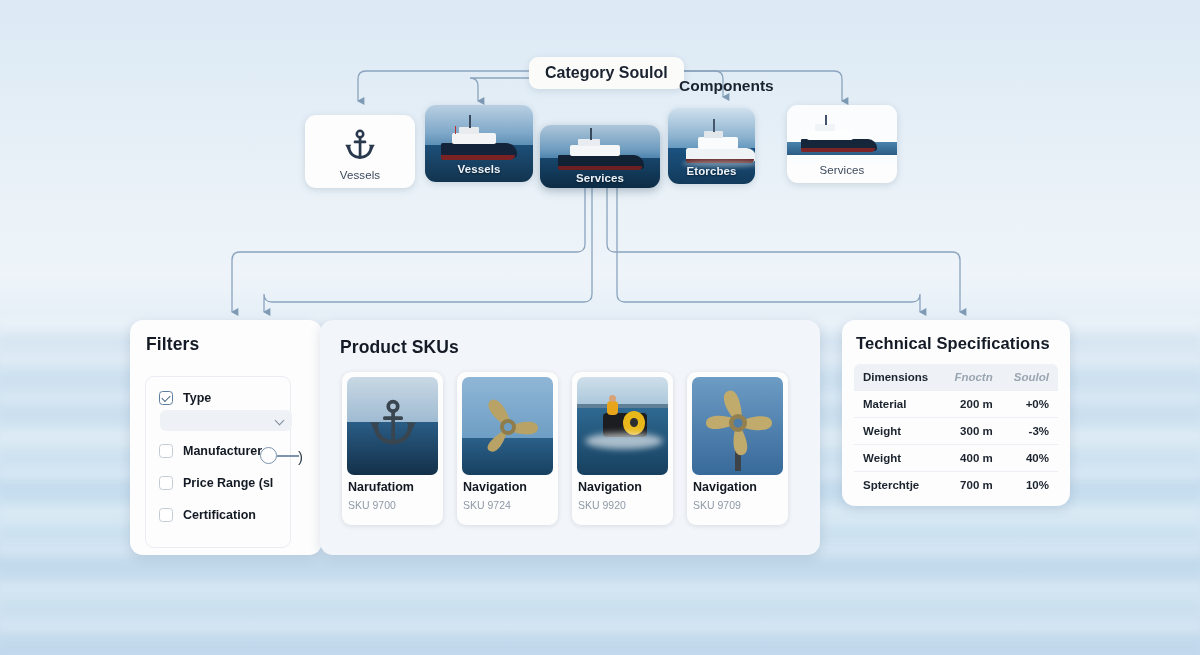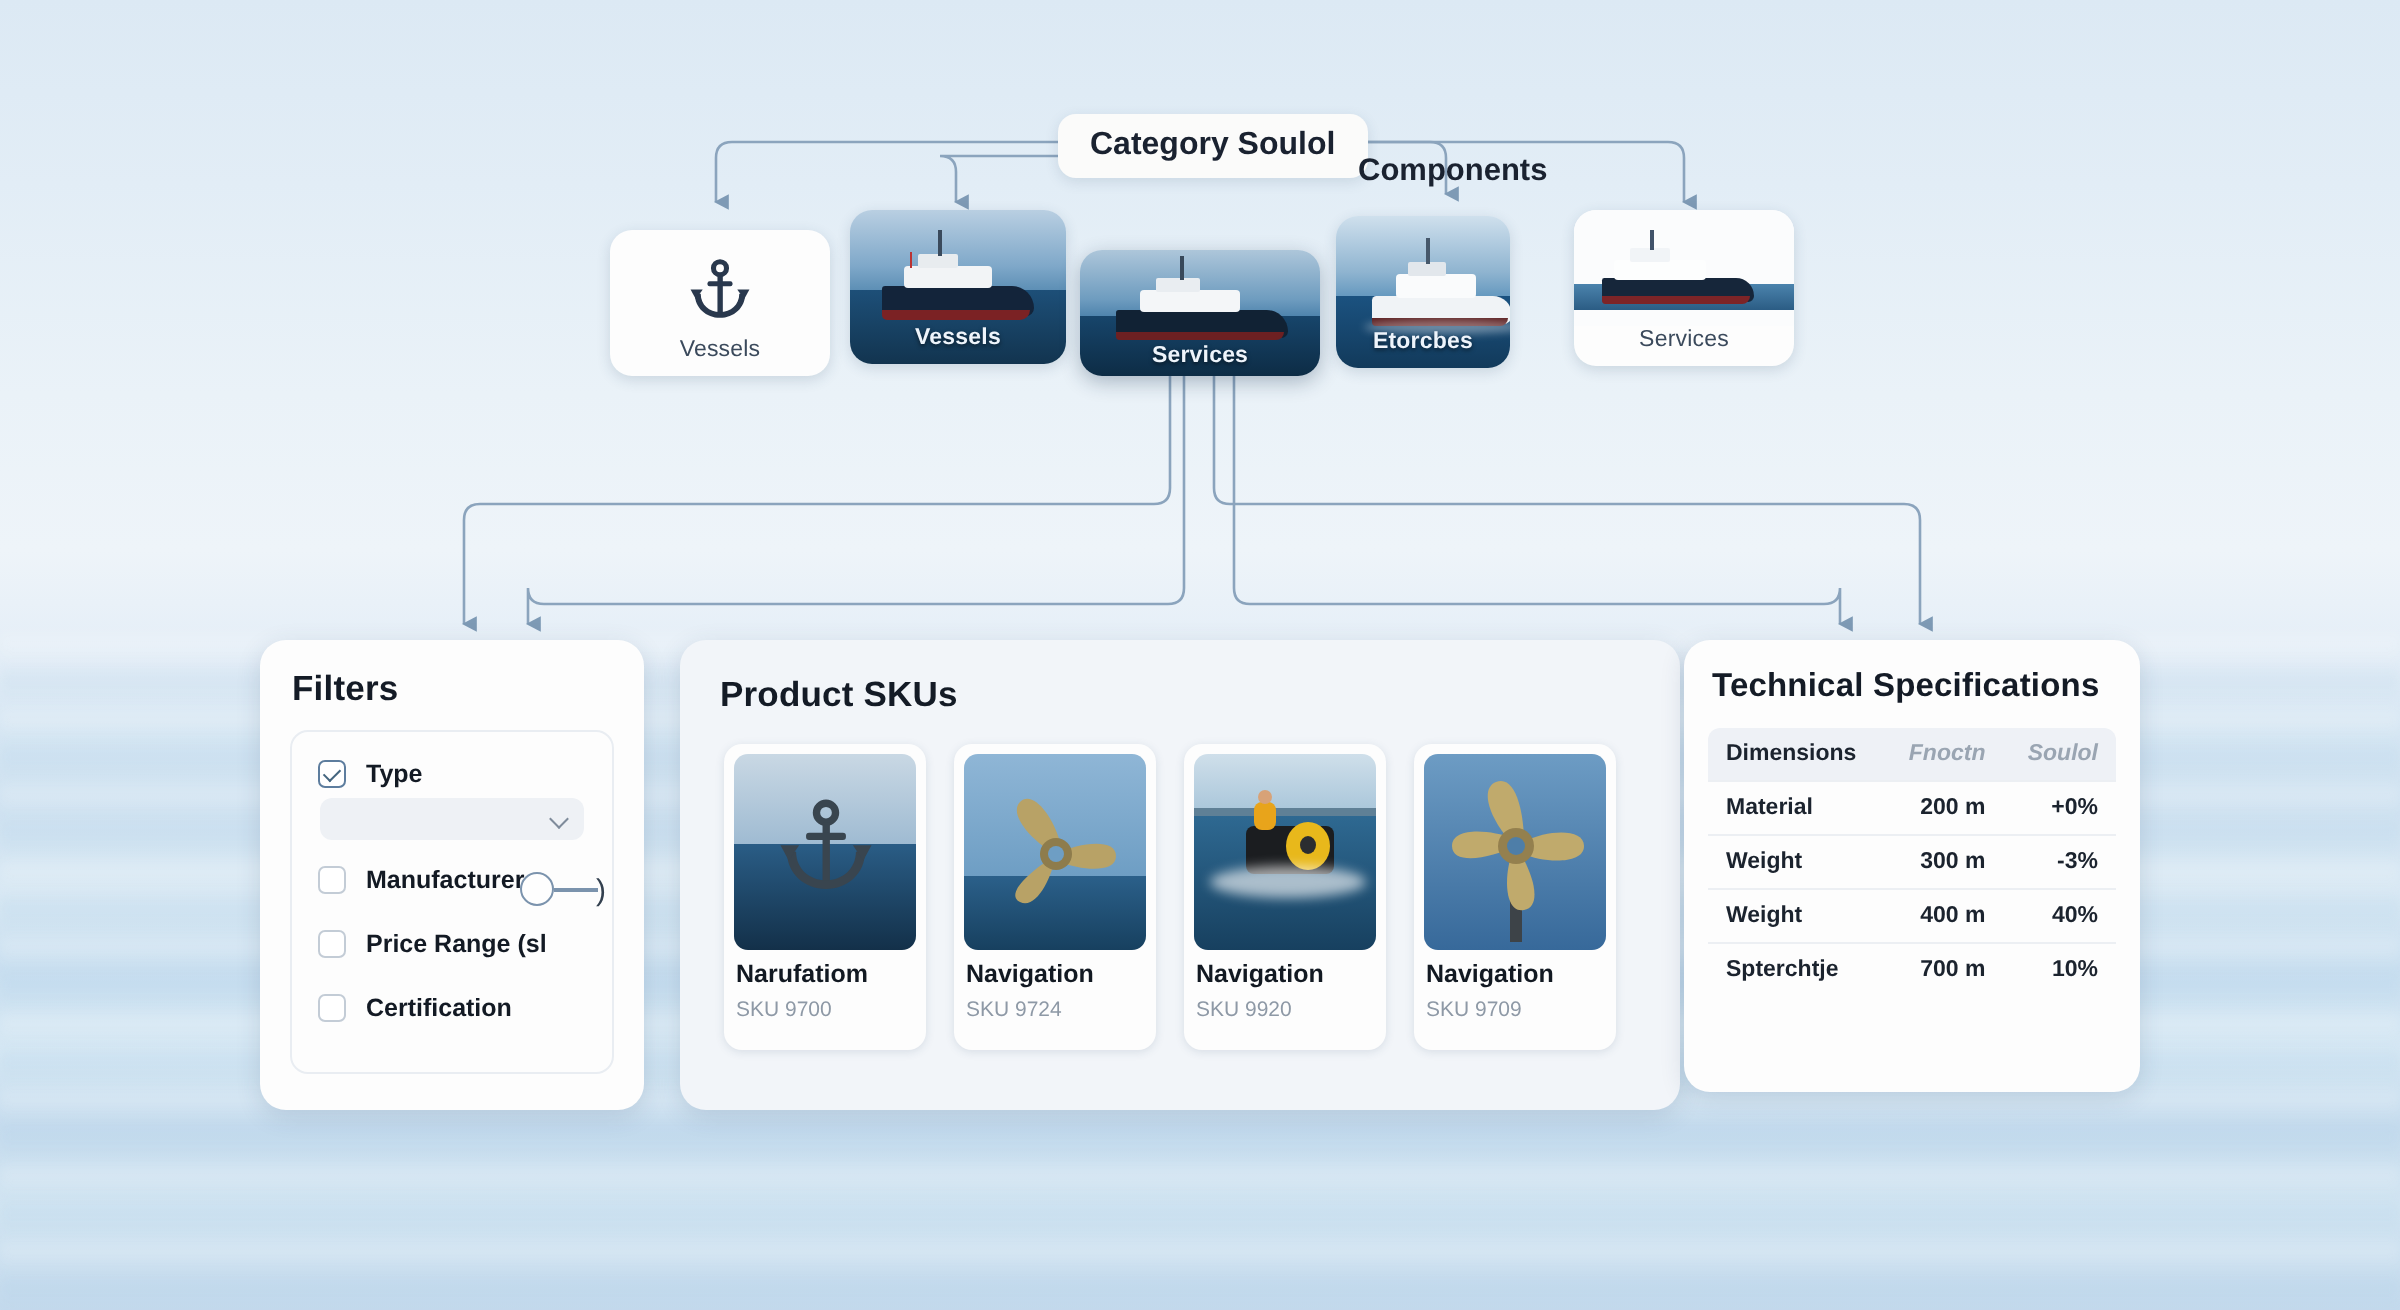--- a/index.html
+++ b/index.html
@@ -120,22 +120,22 @@
     font-weight: 700;
     color: #141b26;
     letter-spacing: .1px;
   }
 
   
   #filters-panel { left: 130px; top: 320px; width: 192px; height: 235px; }
   #filters-panel .panel-title { position: absolute; left: 16px; top: 14px; }
   .filter-box {
     position: absolute;
-    left: 15px; top: 45px;
-    width: 162px; height: 172px;
+    left: 15px; top: 56px;
+    width: 146px; height: 172px;
     background: #fdfdfd;
     border: 1px solid #e9edf2;
     border-radius: 9px;
   }
   .f-row {
     position: absolute;
     left: 13px;
     display: flex; align-items: center; gap: 10px;
     font-size: 12.5px;
     color: #131a24;
@@ -190,21 +190,21 @@
     position: absolute; left: 17px; top: 8px;
     width: 22px; height: 1.6px;
     background: #7b93ad;
   }
   .slider-glyph .cap-r {
     position: absolute; left: 38px; top: 1px;
     font-size: 15px; color: #33404f;
   }
 
   
-  #sku-panel { left: 340px; top: 320px; width: 500px; height: 235px; }
+  #sku-panel { left: 320px; top: 320px; width: 500px; height: 235px; }
   #sku-panel .panel-title { position: absolute; left: 20px; top: 17px; }
   .sku-grid {
     position: absolute;
     left: 22px; top: 52px;
     display: flex; gap: 14px;
   }
   .sku-card {
     width: 101px; height: 153px;
     background: #fdfdfd;
     border-radius: 9px;
@@ -229,21 +229,21 @@
   }
   .sku-code {
     position: absolute;
     left: 6px; top: 127px;
     font-size: 10.5px;
     color: #8e99a6;
     white-space: nowrap;
   }
 
   
-  #spec-panel { left: 842px; top: 320px; width: 228px; height: 226px; }
+  #spec-panel { left: 842px; top: 320px; width: 228px; height: 186px; }
   #spec-panel .panel-title { position: absolute; left: 14px; top: 14px; font-size: 16.5px; }
   .spec-table {
     position: absolute;
     left: 12px; top: 44px;
     width: 204px;
     border-collapse: collapse;
     font-size: 11.5px;
   }
   .spec-table th, .spec-table td {
     padding: 7px 9px;

